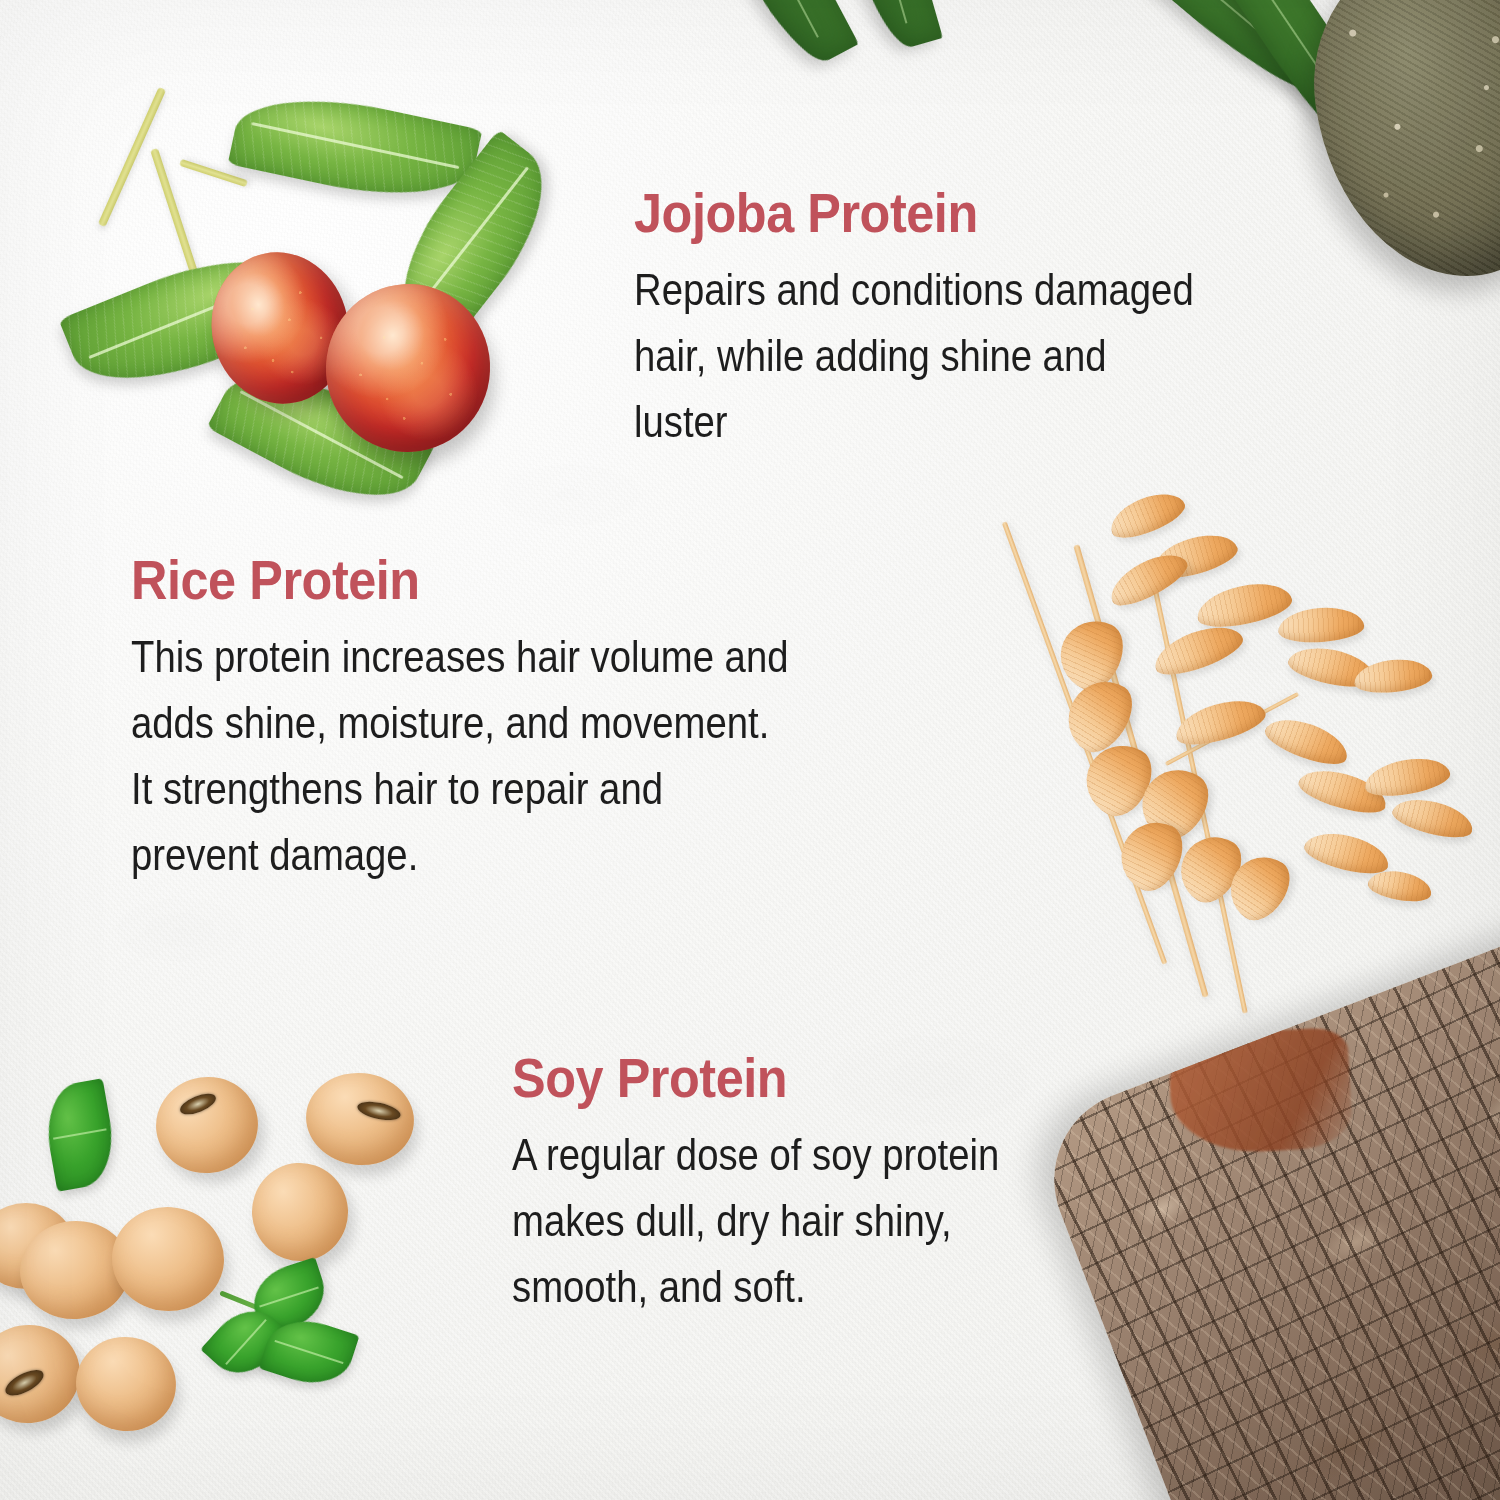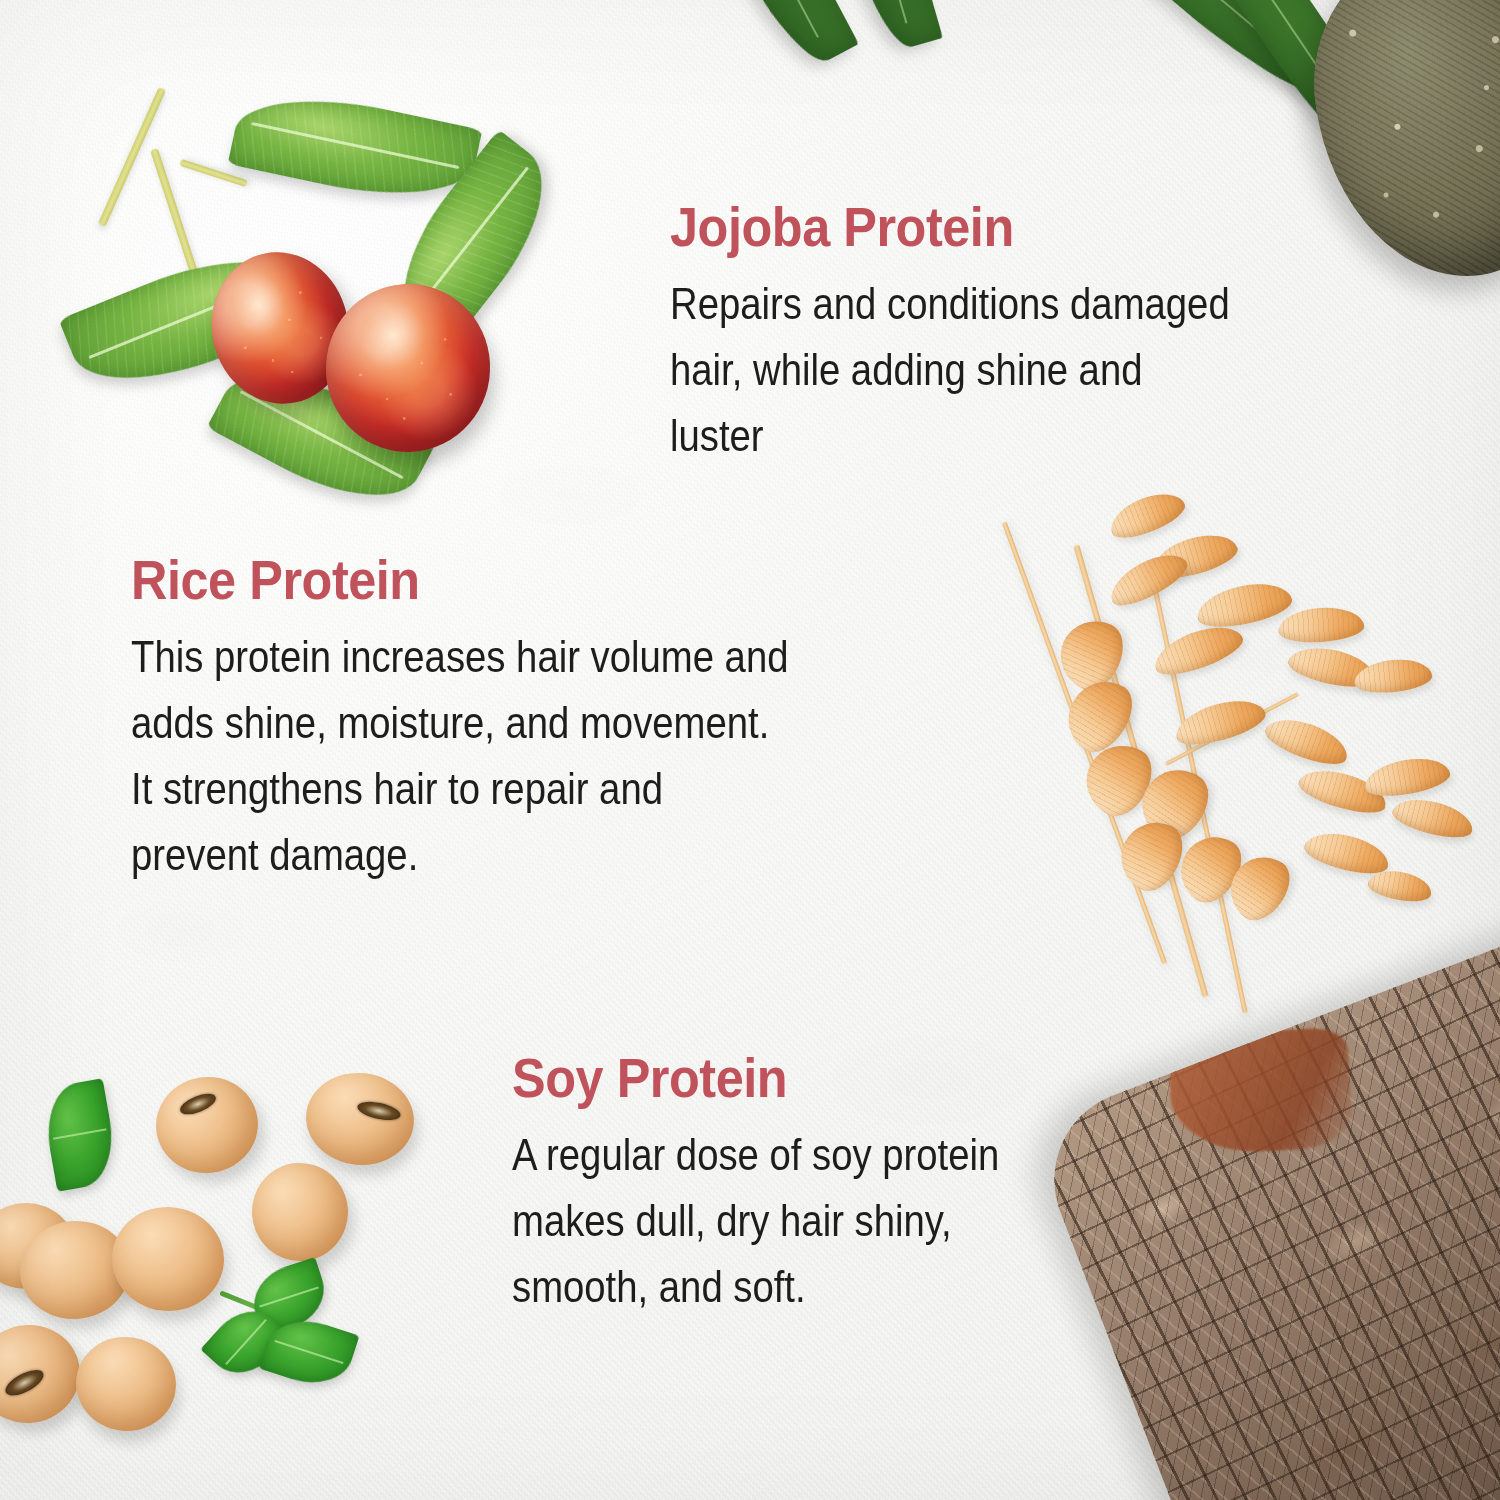--- a/index.html
+++ b/index.html
@@ -67,21 +67,21 @@
     font-weight: 400;
     font-size: 44px;
     line-height: 1.50;
     color: #1d1d1d;
     margin: 0;
     transform: scaleX(.87);
     transform-origin: left center;
   }
   .body-text span { display: block; white-space: nowrap; }
 
-  #block-jojoba { left: 634px; top: 199px; margin-left: 36px; }
+  #block-jojoba { left: 634px; top: 185px; }
   #block-rice   { left: 131px; top: 552px; }
   #block-soy    { left: 512px; top: 1050px; }
 
   
   .art { position: absolute; pointer-events: none; }
 
   
   #jojoba-cluster { left: 20px; top: 60px; width: 560px; height: 500px; }
   .jj-stem {
     position:absolute;

